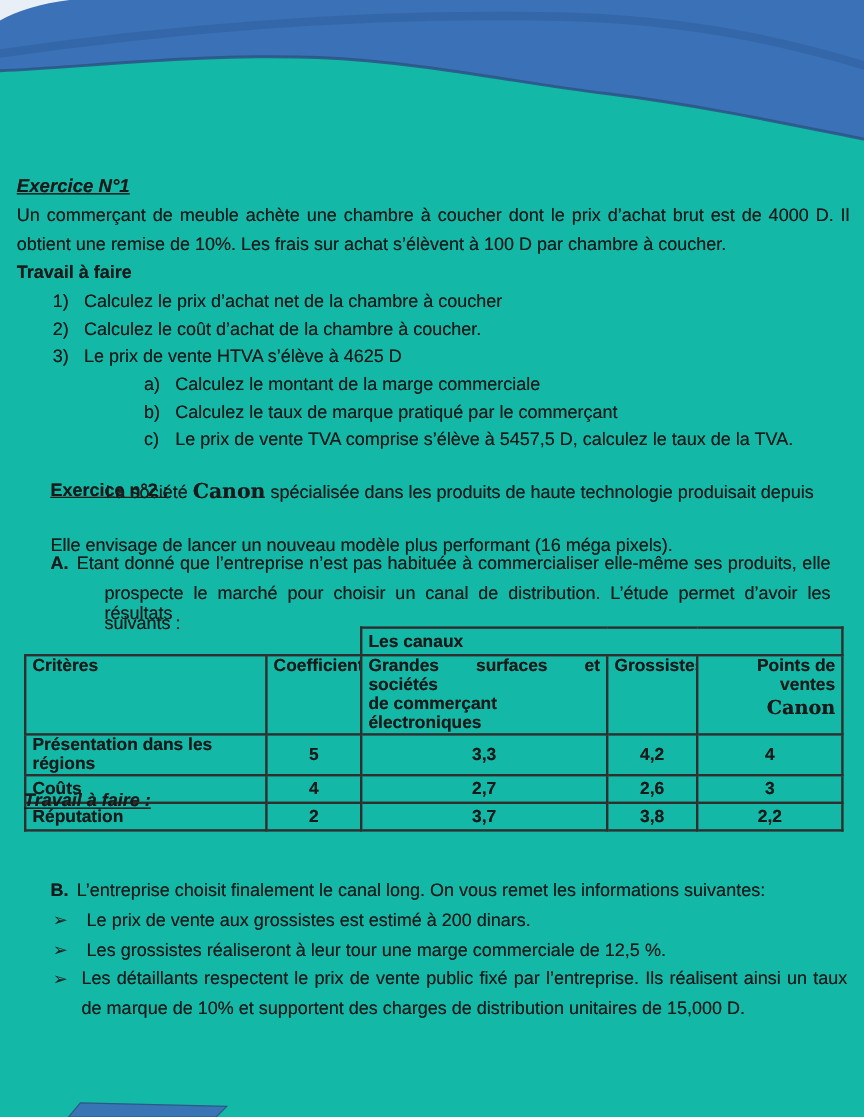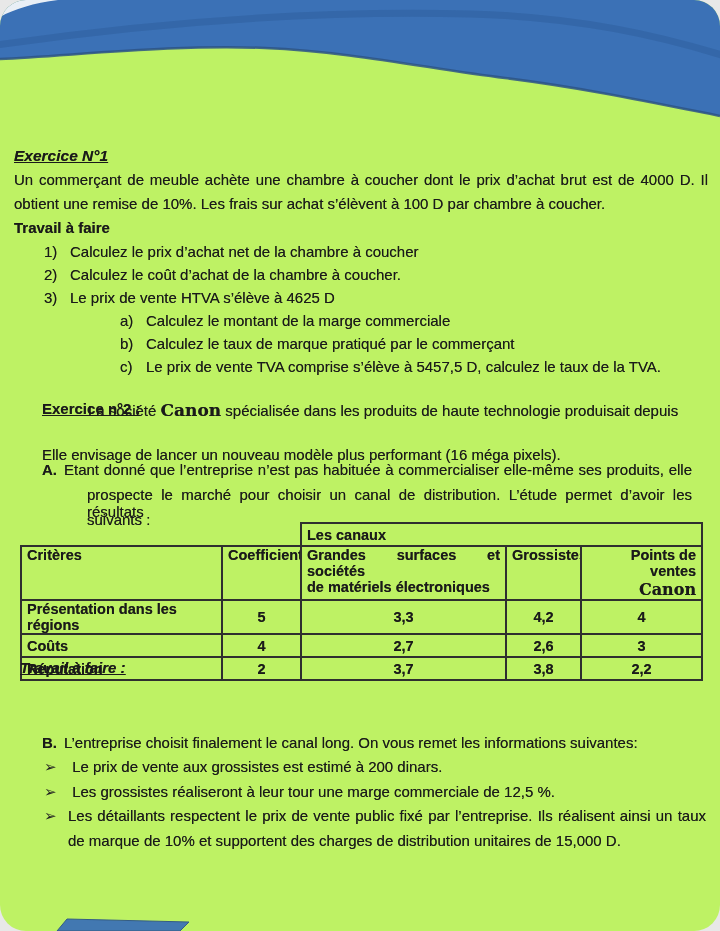--- a/index.html
+++ b/index.html
@@ -1,22 +1,21 @@
 <!DOCTYPE html>
 <html><head>
 <meta charset="utf-8">
 <style>
   html,body{margin:0;padding:0;background:#e8e8e8;}
   .page{
     position:relative; width:720px; height:931px; margin:0 auto;
-    background:#bef264; overflow:hidden;
+    background:#14b8a6; overflow:hidden;
     font-family:"Liberation Sans", sans-serif;
     color:#1a1a1a; font-size:15px;
     text-shadow:0 0 .4px rgba(20,20,20,.65);
-    border-radius:26px;
   }
   .abs{position:absolute;}
   .b{font-weight:700;}
   .i{font-style:italic;}
   .u{text-decoration:underline;}
   .jl{text-align:justify; text-align-last:justify;}
   .canon{font-family:"DejaVu Serif", serif; font-weight:700; letter-spacing:0;}
   
   .li-row{display:flex;}
   .li-num{width:26px; flex:0 0 26px;}
@@ -104,21 +103,21 @@
     <tbody>
         <tr class="r0">
       <td class="nob" colspan="2"></td>
       <td colspan="3">Les canaux</td>
     </tr>
     <tr class="rh">
       <td class="left">Critères</td>
       <td class="ctr">Coefficient</td>
       <td>
         <div class="jl">Grandes surfaces et sociétés</div>
-        <div>de matériels électroniques</div>
+        <div>de commerçant électroniques</div>
       </td>
       <td class="ctr">Grossistes</td>
       <td class="ctr">
         <div>Points de ventes</div>
         <div class="canon brand-lg">Canon</div>
       </td>
     </tr>
     <tr class="rd">
       <td class="left">Présentation dans les régions</td>
       <td>5</td>

